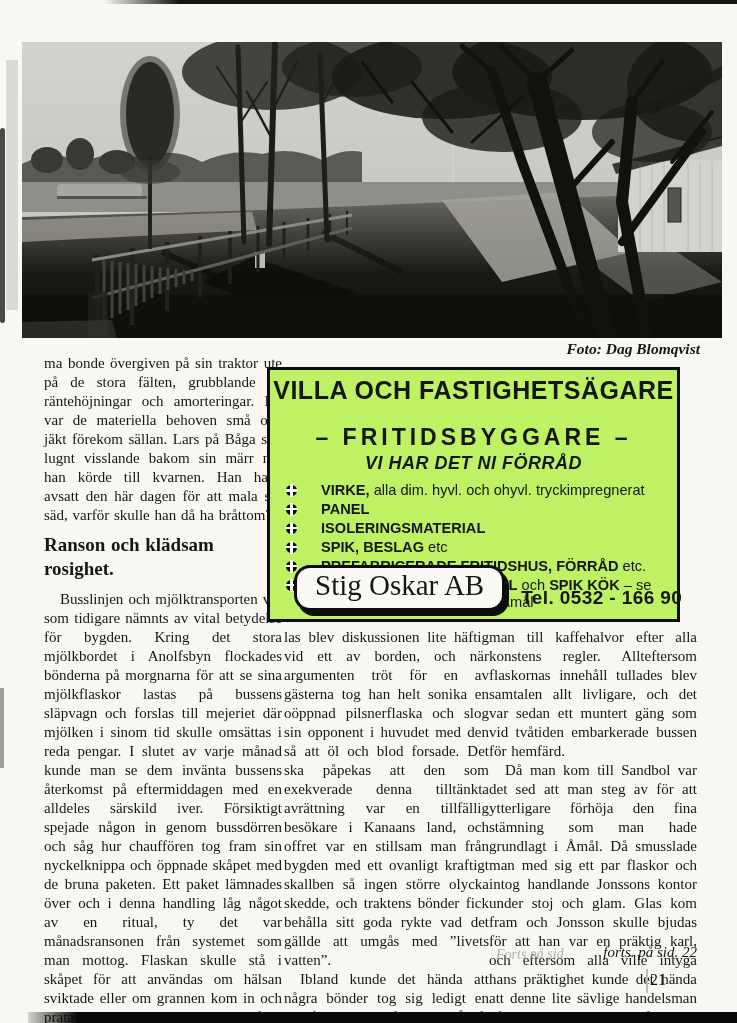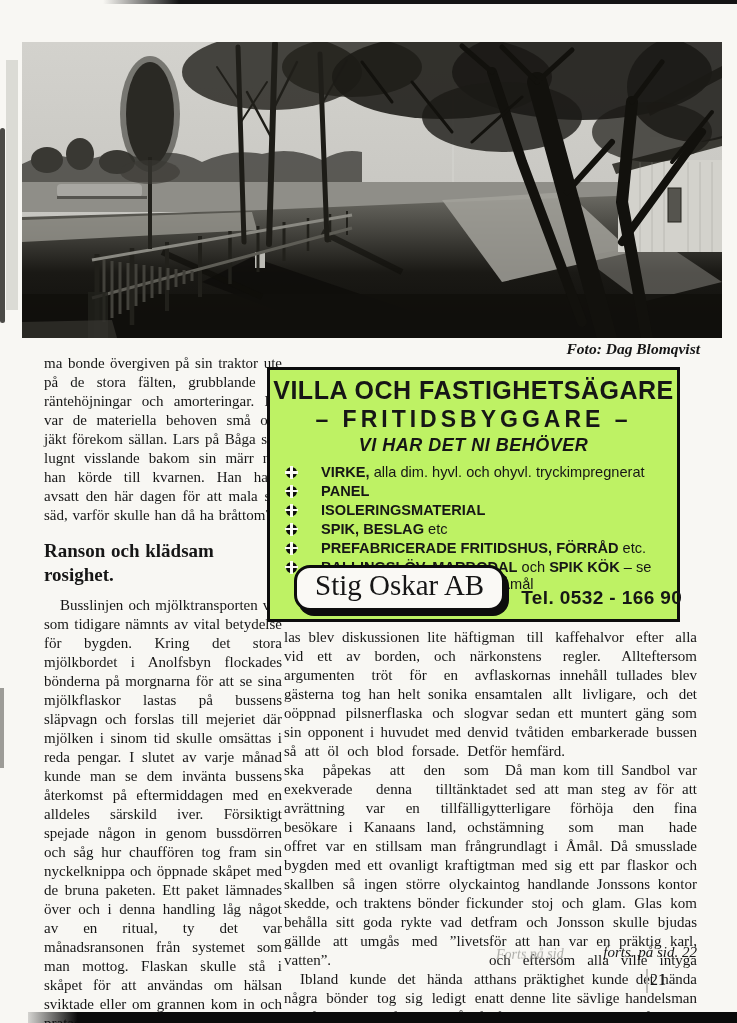--- a/index.html
+++ b/index.html
@@ -21,27 +21,27 @@
 
   .photo-credit{position:absolute;top:340px;left:380px;width:320px;text-align:right;
                 font-size:15.5px;font-weight:bold;font-style:italic;}
 
   .col{position:absolute;text-align:justify;font-size:15px;line-height:19px;word-spacing:1px;}
   .col p{margin:0;}
   .col p.indent{text-indent:16px;}
   #col1{left:44px;top:354px;width:238px;}
   #col2{left:284px;top:628px;width:205px;}
   #col3{left:489px;top:628px;width:208px;}
-  h3.section{font-size:19px;font-weight:bold;margin:14px 0 9px 0;line-height:24px;text-align:left;}
+  h3.section{font-size:19px;font-weight:bold;margin:8px 0 9px 0;line-height:24px;text-align:left;}
 
   
   .ad{position:absolute;left:267px;top:367px;width:413px;height:255px;border:3px solid #0d0d0d;
       background:#bef264;box-sizing:border-box;font-family:"Liberation Sans",sans-serif;}
   .ad-h1{font-size:25px;font-weight:bold;text-align:center;margin-top:6px;letter-spacing:.5px;}
-  .ad-h2{font-size:23px;font-weight:bold;text-align:center;letter-spacing:4px;margin-top:1px;}
+  .ad-h2{font-size:23px;font-weight:bold;text-align:center;letter-spacing:4px;margin-top:19px;}
   .ad-h3{font-size:18px;font-weight:bold;font-style:italic;text-align:center;margin-top:2px;letter-spacing:.5px;}
   .ad-list{margin:8px 0 0 16px;padding:0;list-style:none;}
   .ad-list li{display:flex;gap:24px;font-size:14.6px;line-height:17.4px;margin-bottom:1.5px;padding-right:8px;}
   .li-text{white-space:pre-wrap;}
   .li-b{font-weight:bold;}
   .bullet{flex:0 0 auto;width:11px;height:11px;margin-top:3px;border-radius:50%;background:#0d0d0d;position:relative;overflow:visible;}
   .bullet::before{content:"";position:absolute;left:4.4px;top:-1px;width:2.2px;height:13px;background:#faf9f5;}
   .bullet::after{content:"";position:absolute;top:4.4px;left:-1px;height:2.2px;width:13px;background:#faf9f5;}
   .logo-row{position:absolute;left:24px;bottom:8px;right:10px;display:flex;align-items:flex-end;}
   .logo-box{font-family:"Liberation Serif",serif;font-size:29px;border:3px solid #0d0d0d;border-radius:16px;
@@ -190,21 +190,21 @@
 
   <div class="col" id="col1">
     <p>ma bonde övergiven på sin traktor ute på de stora fälten, grubblande på räntehöjningar och amorteringar. Då var de materiella behoven små och jäkt förekom sällan. Lars på Båga satt lugnt visslande bakom sin märr när han körde till kvarnen. Han hade avsatt den här dagen för att mala sin säd, varför skulle han då ha bråttom?</p>
     <h3 class="section">Ranson och klädsam rosighet.</h3>
     <p class="indent">Busslinjen och mjölktransporten var som tidigare nämnts av vital betydelse för bygden. Kring det stora mjölkbordet i Anolfsbyn flockades bönderna på morgnarna för att se sina mjölkflaskor lastas på bussens släpvagn och forslas till mejeriet där mjölken i sinom tid skulle omsättas i reda pengar. I slutet av varje månad kunde man se dem invänta bussens återkomst på eftermiddagen med en alldeles särskild iver. Försiktigt spejade någon in genom bussdörren och såg hur chauffören tog fram sin nyckelknippa och öppnade skåpet med de bruna paketen. Ett paket lämnades över och i denna handling låg något av en ritual, ty det var månadsransonen från systemet som man mottog. Flaskan skulle stå i skåpet för att användas om hälsan sviktade eller om grannen kom in och pratade en lördagskväll. Några excesser när det gällde sprit förekom sällan. Vid större festligheter kunde det dock förekomma att det goda brännvinet flödade lite extra. På ett femtioårska-</p>
   </div>
 
   <div class="ad">
     <div class="ad-h1">VILLA OCH FASTIGHETSÄGARE</div>
     <div class="ad-h2">– FRITIDSBYGGARE –</div>
-    <div class="ad-h3">VI HAR DET NI BEHÖVER</div>
+    <div class="ad-h3">VI HAR DET NI FÖRRÅD</div>
     <ul class="ad-list">
       <li>
         <span class="bullet"></span>
         <span class="li-text"><span class="li-b">VIRKE,</span><span></span><span class="li-b"></span><span> alla dim. hyvl. och ohyvl. tryckimpregnerat</span></span>
       </li>
       <li>
         <span class="bullet"></span>
         <span class="li-text"><span class="li-b">PANEL</span><span></span><span class="li-b"></span><span></span></span>
       </li>
       <li>

